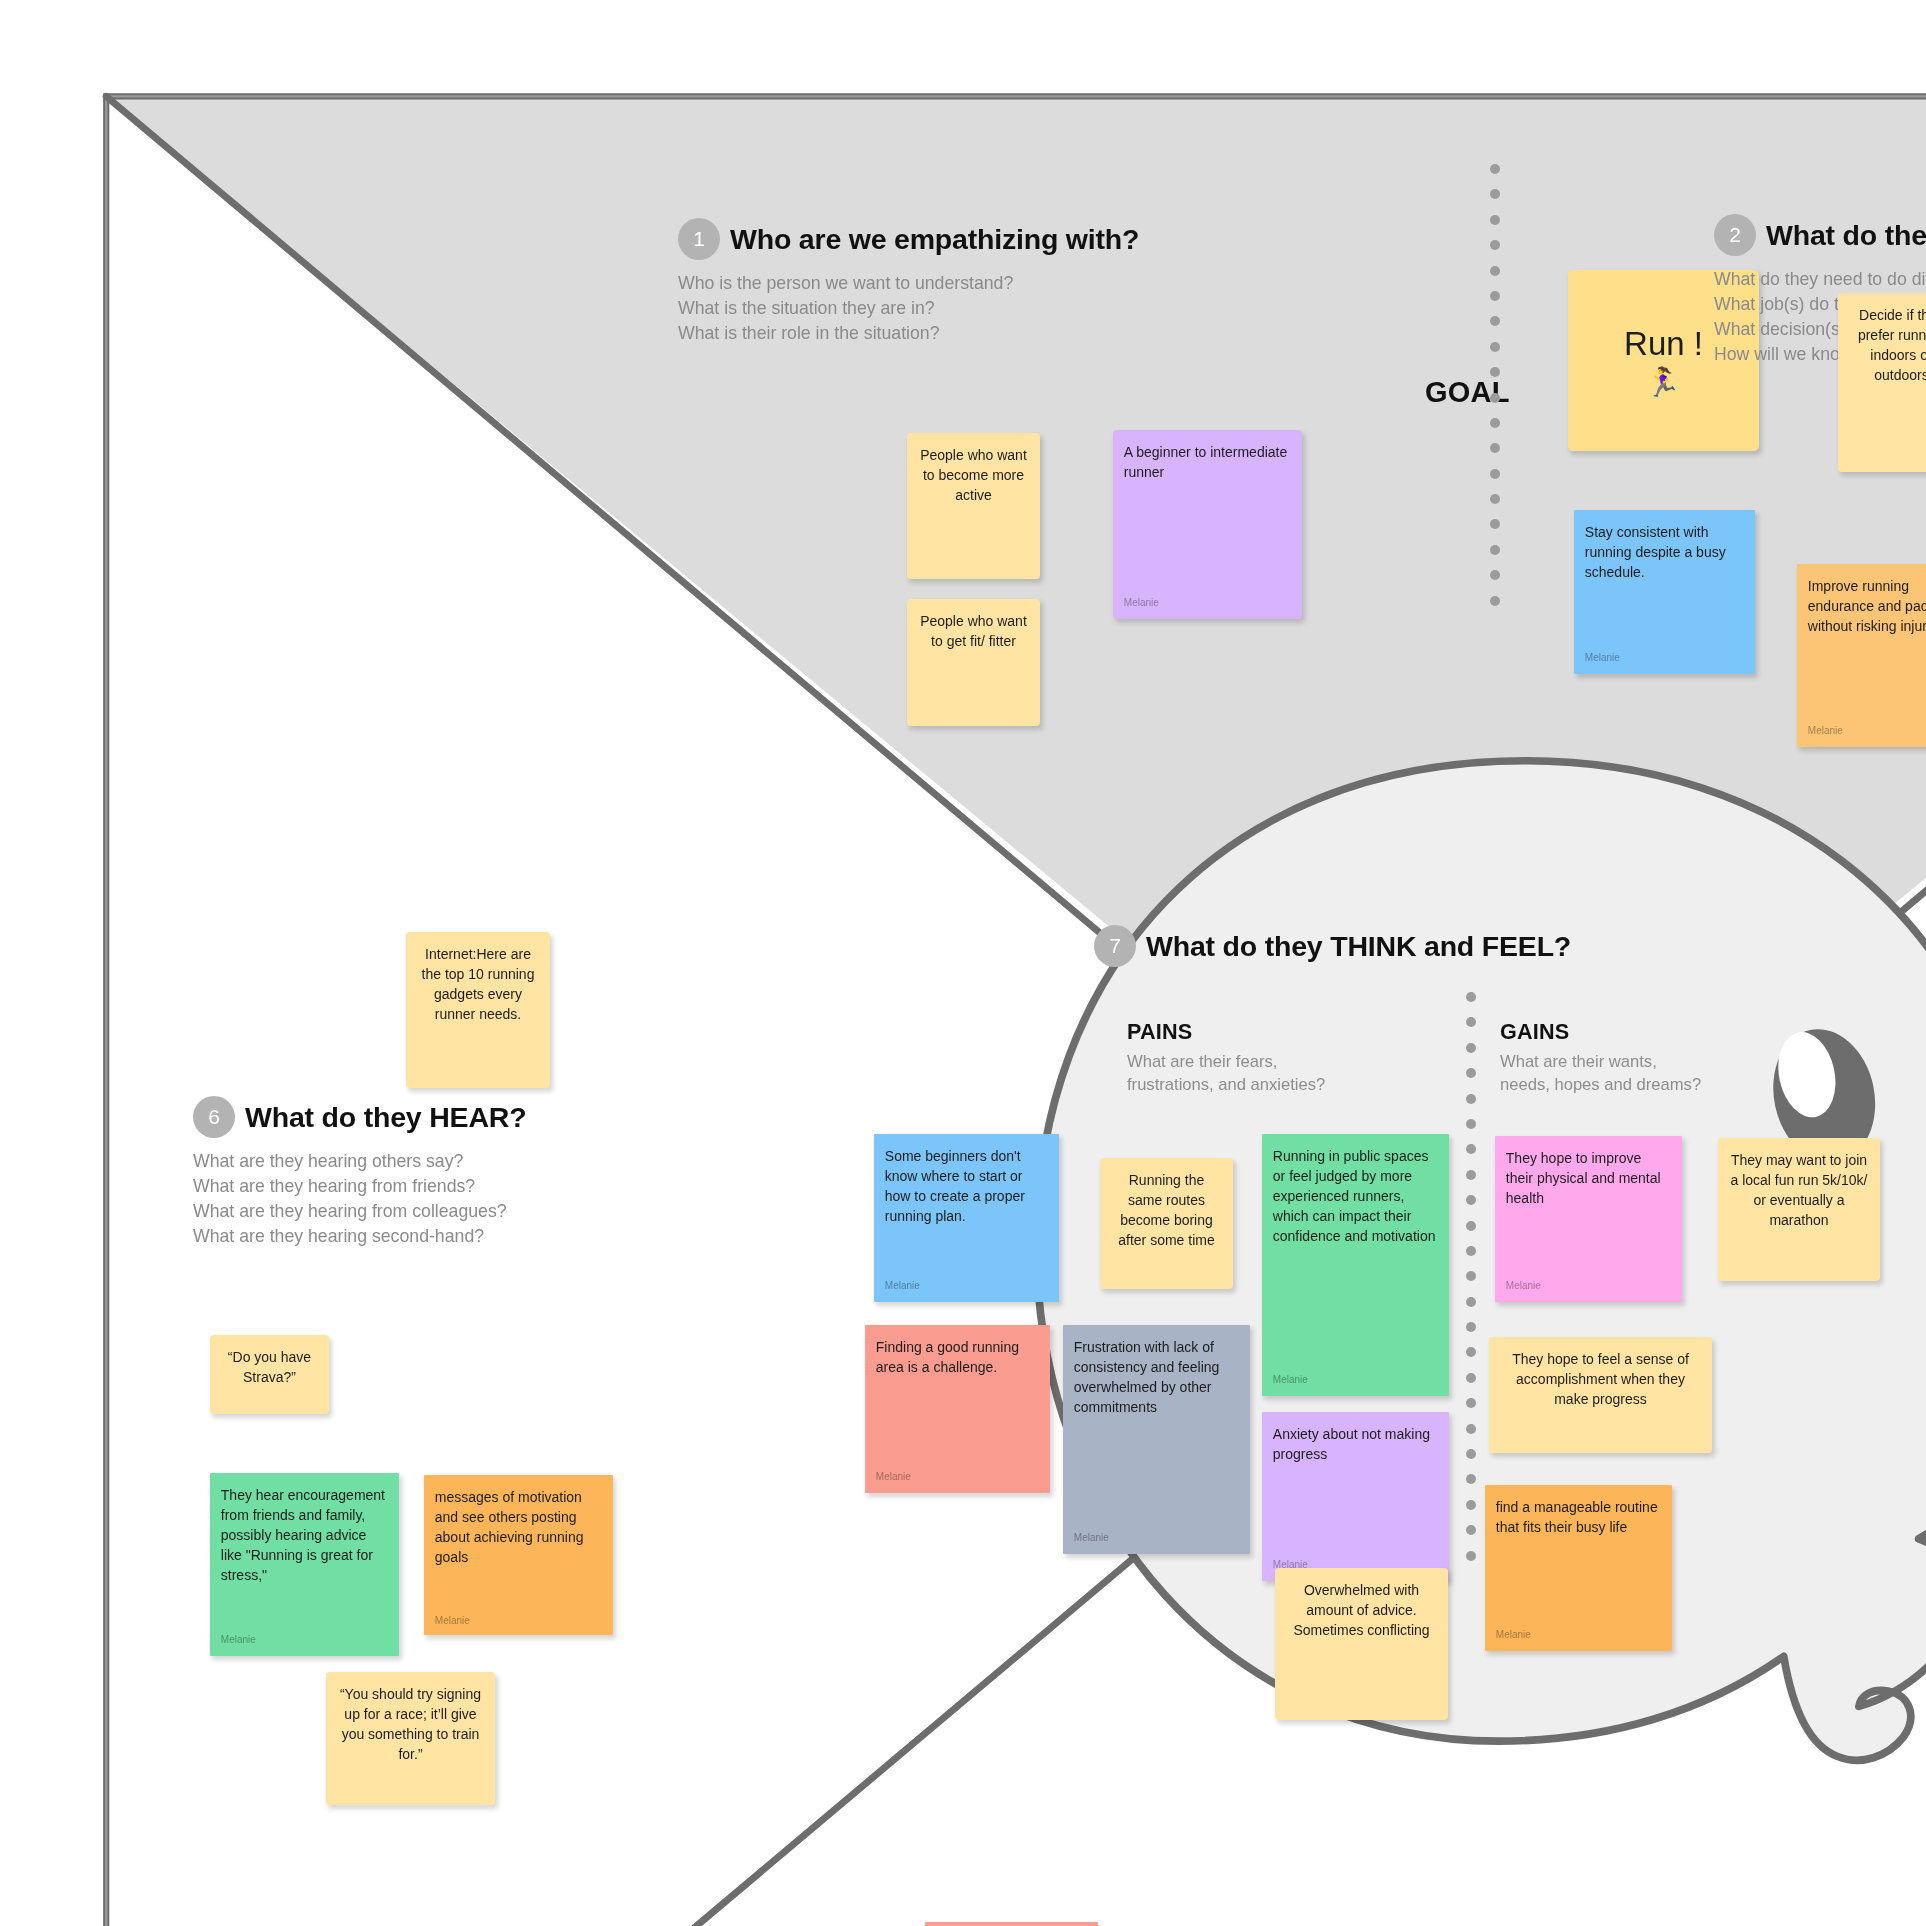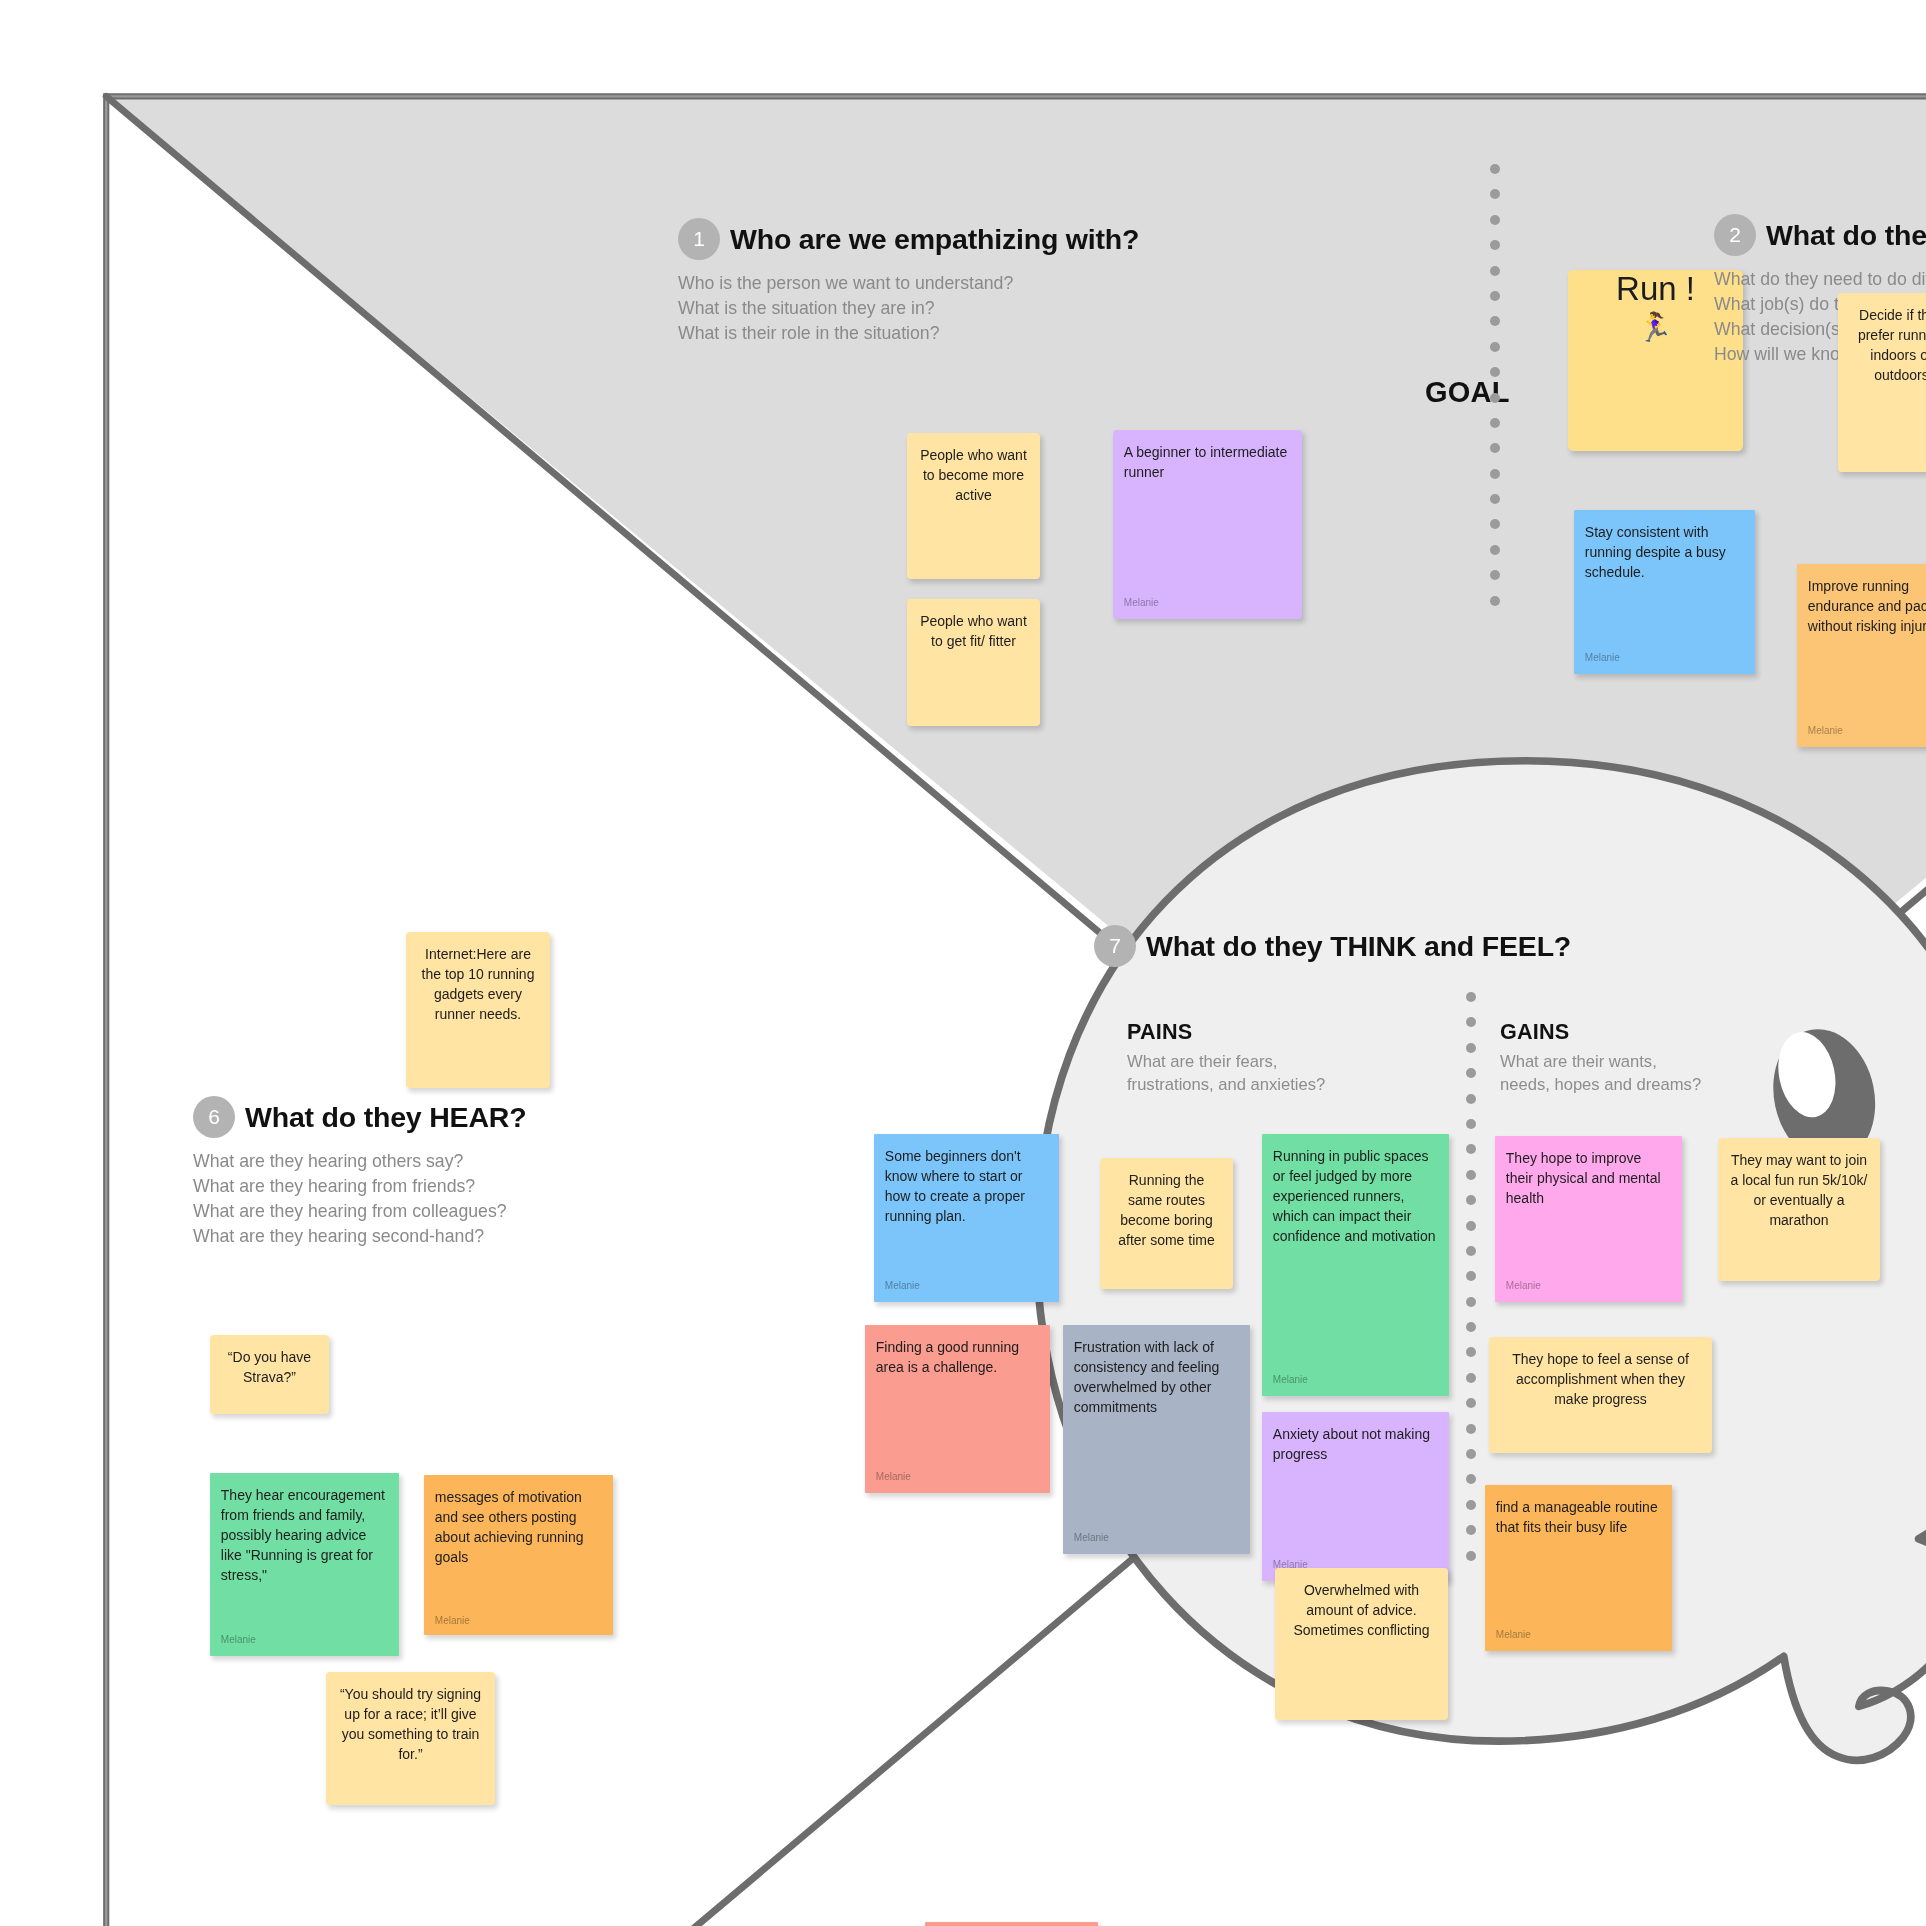--- a/index.html
+++ b/index.html
@@ -32,23 +32,23 @@
         padding:13px 10.8px 10.8px 10.8px;
         display:flex;flex-direction:column;}
   .note .body{font-size:15.4px;line-height:1.42;color:#1d1d1d;word-wrap:break-word;}
   .note .author{margin-top:auto;padding-top:7.7px;font-size:10px;color:rgba(0,0,0,.36);}
   .note.c{text-align:center;}
   .note.l{text-align:left;}
   .note.sq{border-radius:1px;gap:40px;}
   .note.sm .body{font-size:14px;}
 
   
-  #run-card{position:absolute;left:1568px;top:270px;width:175px;height:181px;background:#ffe08a;
+  #run-card{position:absolute;left:1568px;top:270px;width:191px;height:181px;background:#ffe08a;
             border-radius:5.4px;box-shadow:2.3px 3.1px 5.4px rgba(0,0,0,.16);
-            display:flex;flex-direction:column;align-items:center;gap:5.4px;}
+            display:flex;flex-direction:column;align-items:center;justify-content:center;gap:5.4px;}
   #run-card .rt{font-size:33px;color:#1d1d1d;}
   #run-card .emoji{font-size:28.5px;line-height:1;}
 
   
   .dots{position:absolute;display:flex;flex-direction:column;gap:15.4px;align-items:center;}
   .dots i{display:block;width:10px;height:10px;border-radius:50%;background:#9b9b9b;}
 </style>
 </head>
 <body>
 

